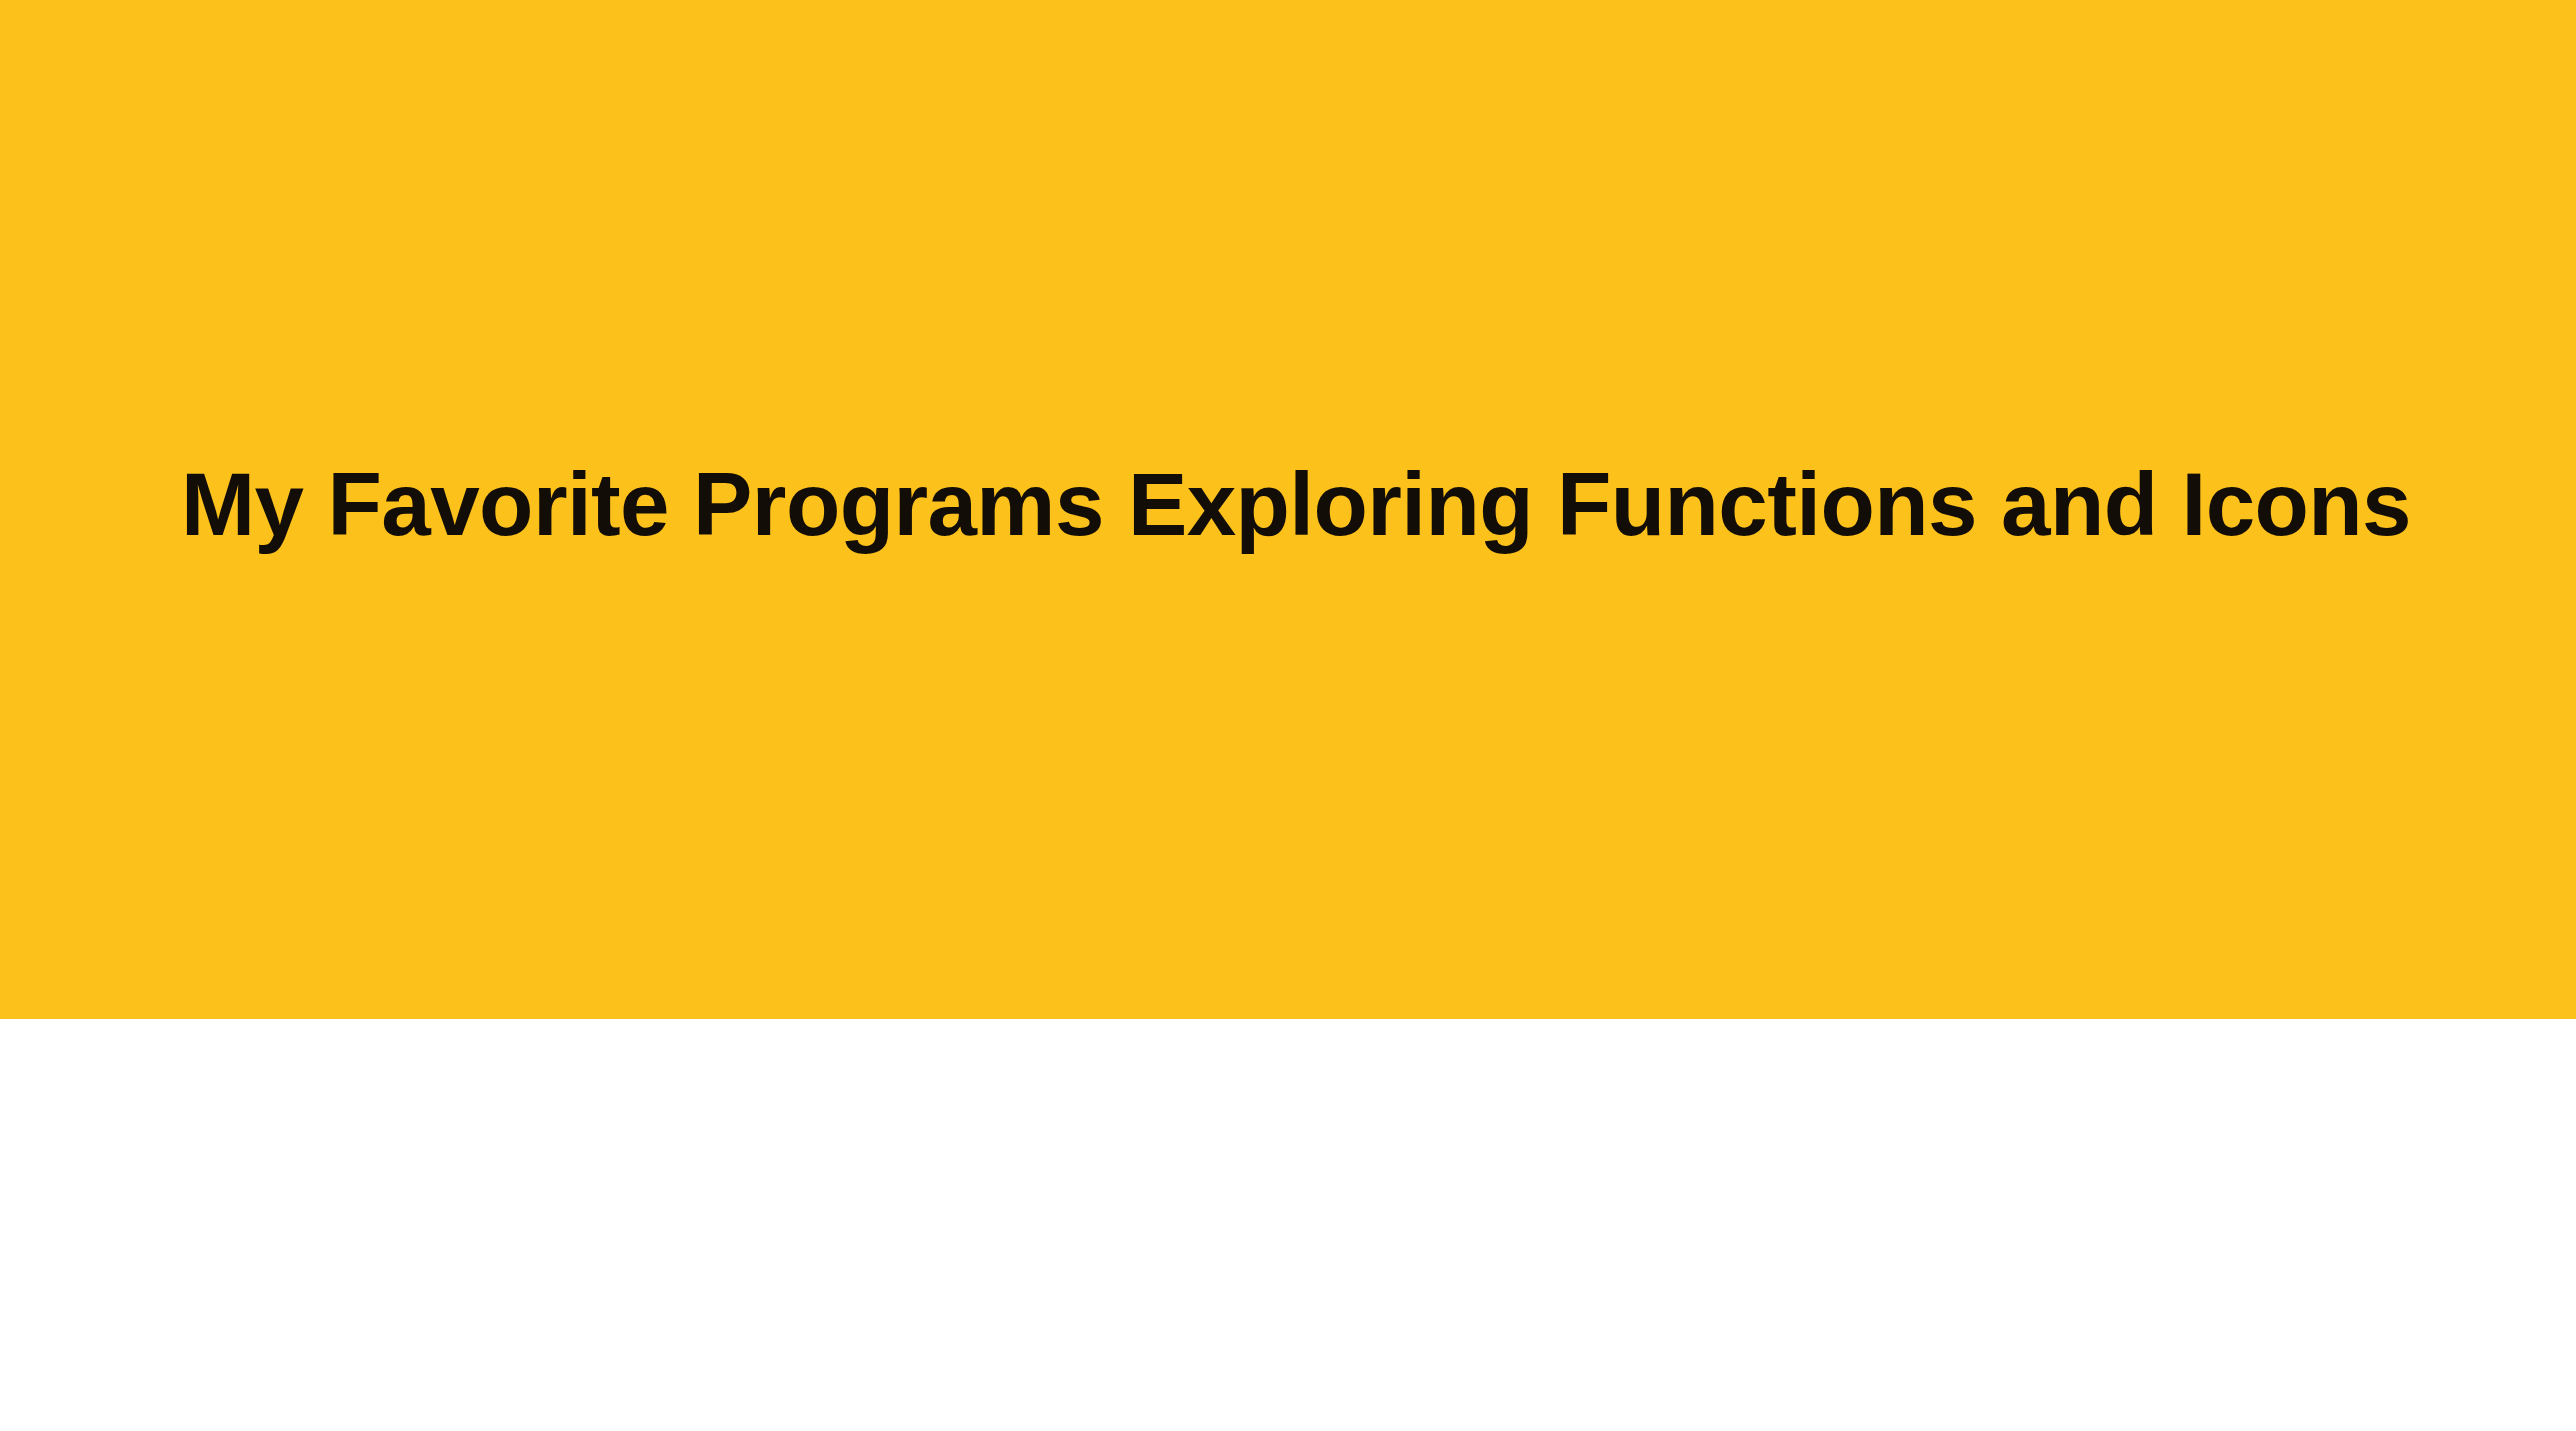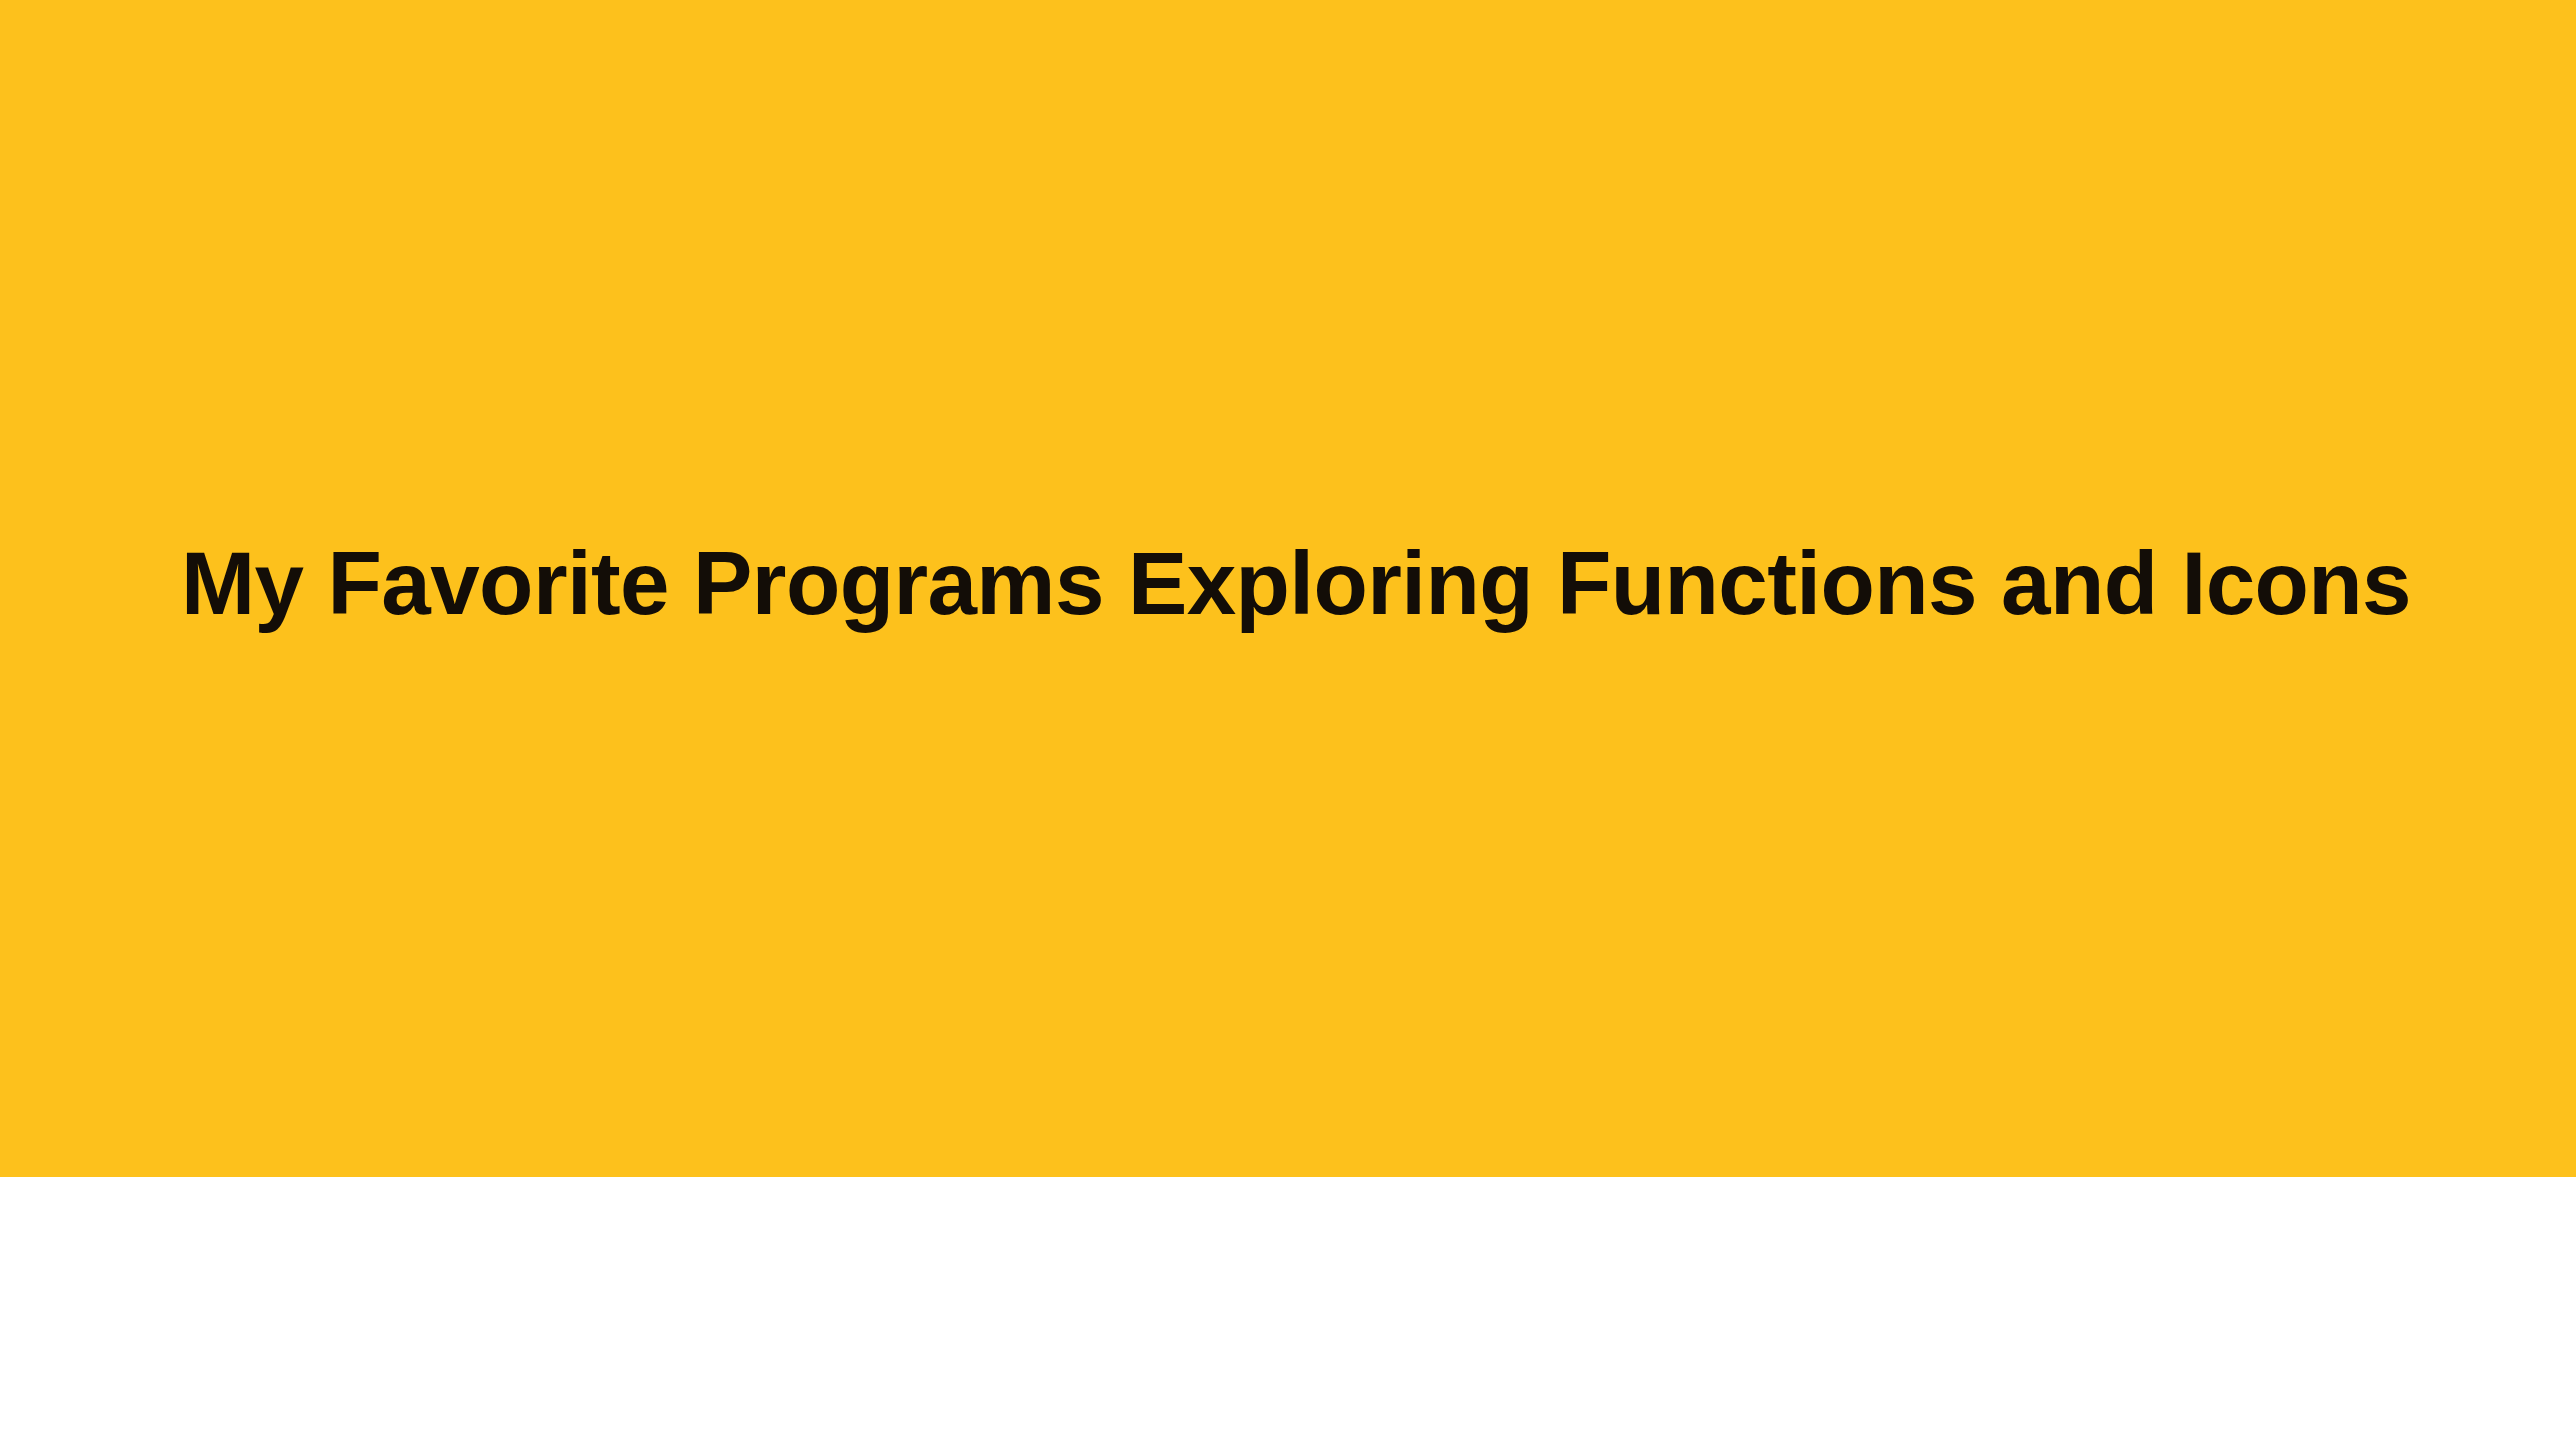--- a/index.html
+++ b/index.html
@@ -11,21 +11,21 @@
   body {
     width: 2576px;
     height: 1431px;
     overflow: hidden;
     font-family: "Liberation Sans", sans-serif;
   }
 
   #slide {
     position: relative;
     width: 2576px;
-    height: 1177px;
+    height: 1019px;
     background-color: #FDC11C;
     display: flex;
     align-items: center;
     justify-content: flex-start;
     box-sizing: border-box;
     padding-left: 181px;
     padding-right: 153px;
   }
 
   #headline {

